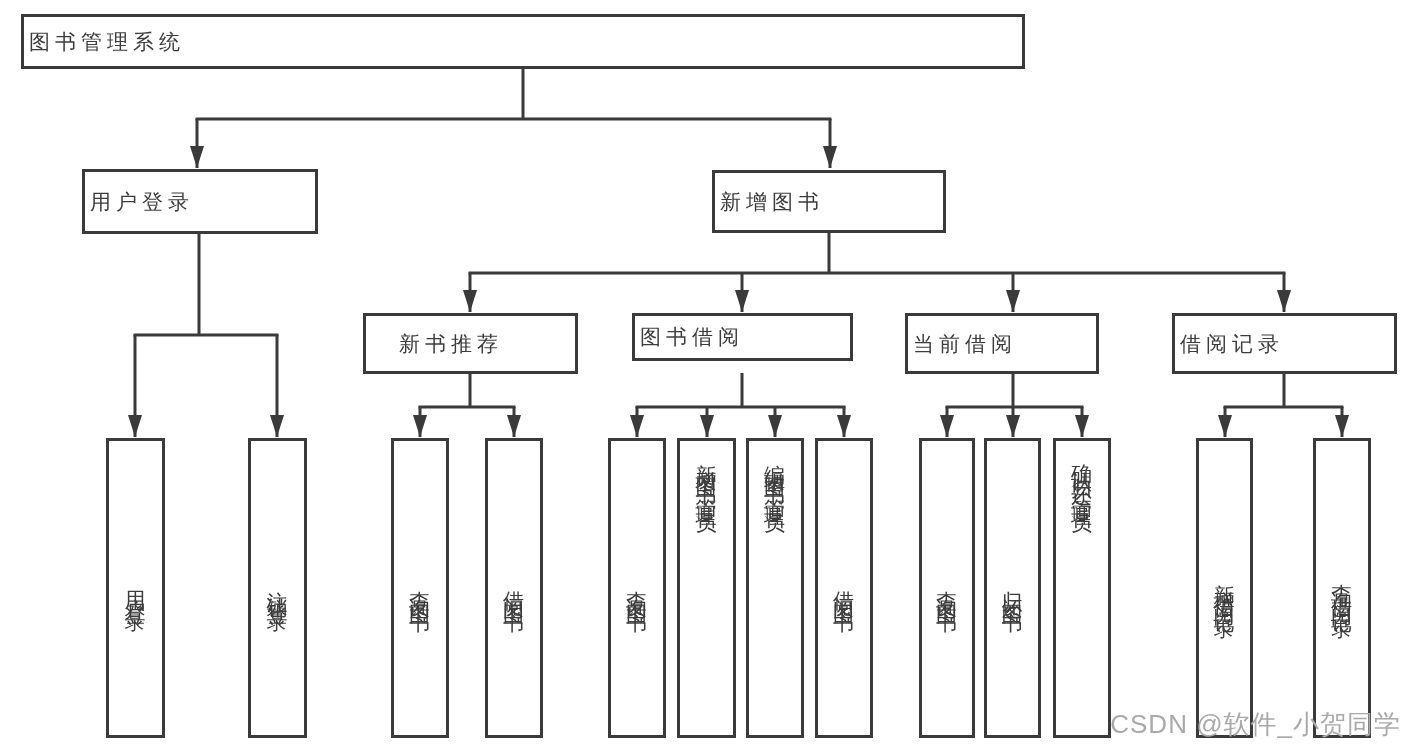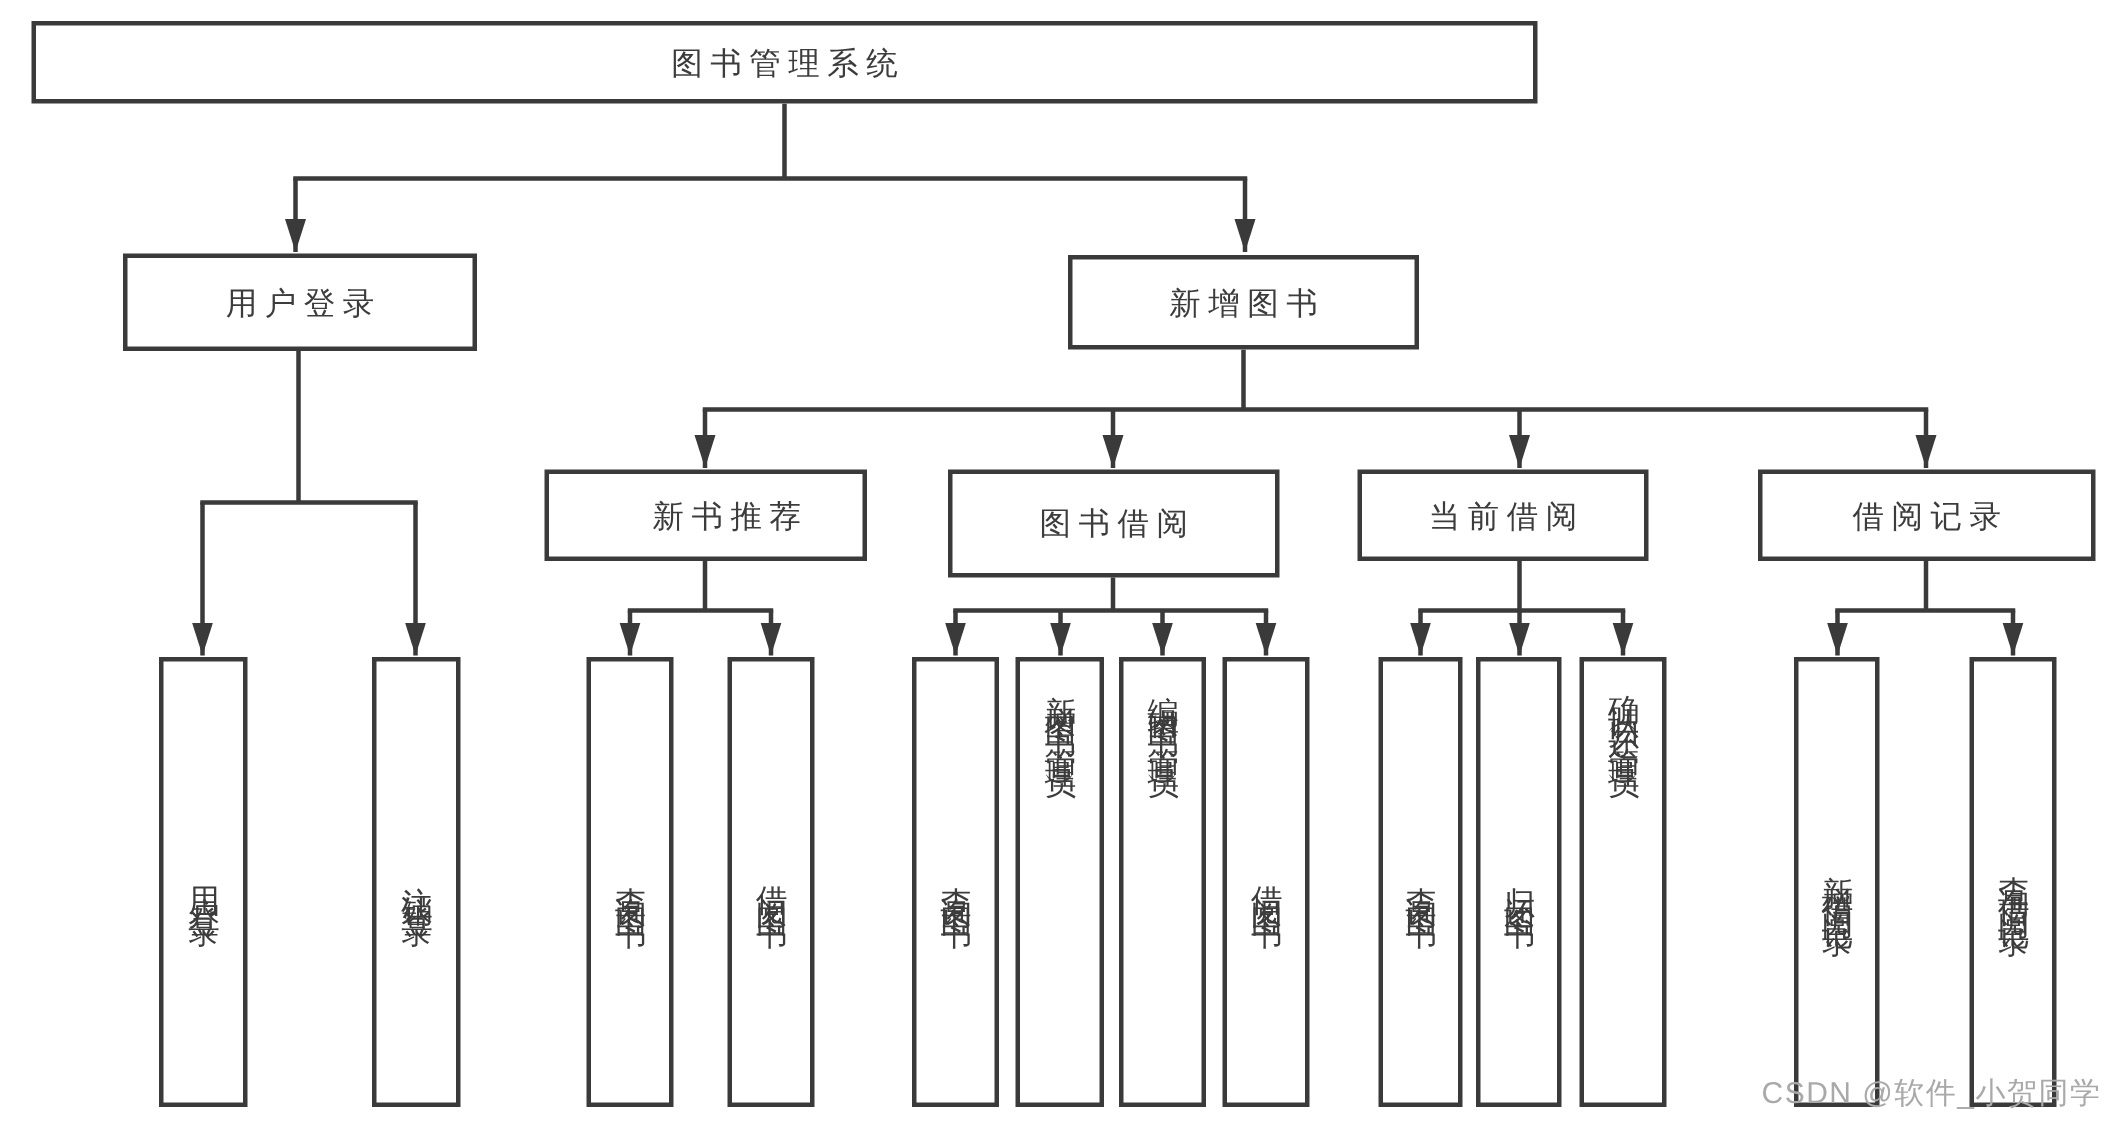--- a/index.html
+++ b/index.html
@@ -17,39 +17,38 @@
     font-family:"Liberation Sans", sans-serif;
   }
   #connectors{position:absolute;left:0;top:0;z-index:1;}
   .node{
     position:absolute;
     box-sizing:border-box;
     border:3px solid var(--line);
     background:#ffffff;
     display:flex;
     align-items:center;
-    justify-content:center;
     color:var(--text);
     z-index:2;
   }
   .h-label{font-size:21px;letter-spacing:5px;text-indent:5px;white-space:nowrap;}
   .v-node .v-label{
     writing-mode:vertical-rl;
     text-orientation:mixed;
     font-size:21px;
     letter-spacing:7px;
     line-height:1.1;
     white-space:nowrap;
   }
   .v-node{justify-content:center;align-items:center;}
   .v-node.from-top{align-items:flex-start;padding-top:6px;}
   #watermark{
     position:absolute;
     right:4px;bottom:5px;
-    font-size:20px;
+    font-size:26px;
     color:var(--watermark);
     z-index:5;
     letter-spacing:1px;
     white-space:nowrap;
   }
 </style>
 </head>
 <body>
 
 <div id="canvas">
@@ -104,21 +103,21 @@
   <div class="node" style="left:82px;top:169px;width:236px;height:65px;">
     <span class="h-label">用户登录</span>
   </div>
   <div class="node" style="left:712px;top:170px;width:234px;height:63px;">
     <span class="h-label">新增图书</span>
   </div>
 
   <div class="node" style="left:363px;top:313px;width:215px;height:61px;padding-left:28px;">
     <span class="h-label">新书推荐</span>
   </div>
-  <div class="node" style="left:632px;top:313px;width:221px;height:72px;">
+  <div class="node" style="left:632px;top:313px;width:221px;height:48px;">
     <span class="h-label">图书借阅</span>
   </div>
   <div class="node" style="left:905px;top:313px;width:194px;height:61px;">
     <span class="h-label">当前借阅</span>
   </div>
   <div class="node" style="left:1172px;top:313px;width:225px;height:61px;">
     <span class="h-label">借阅记录</span>
   </div>
 
   <div class="node v-node" style="left:106px;top:438px;width:59px;height:300px;">

